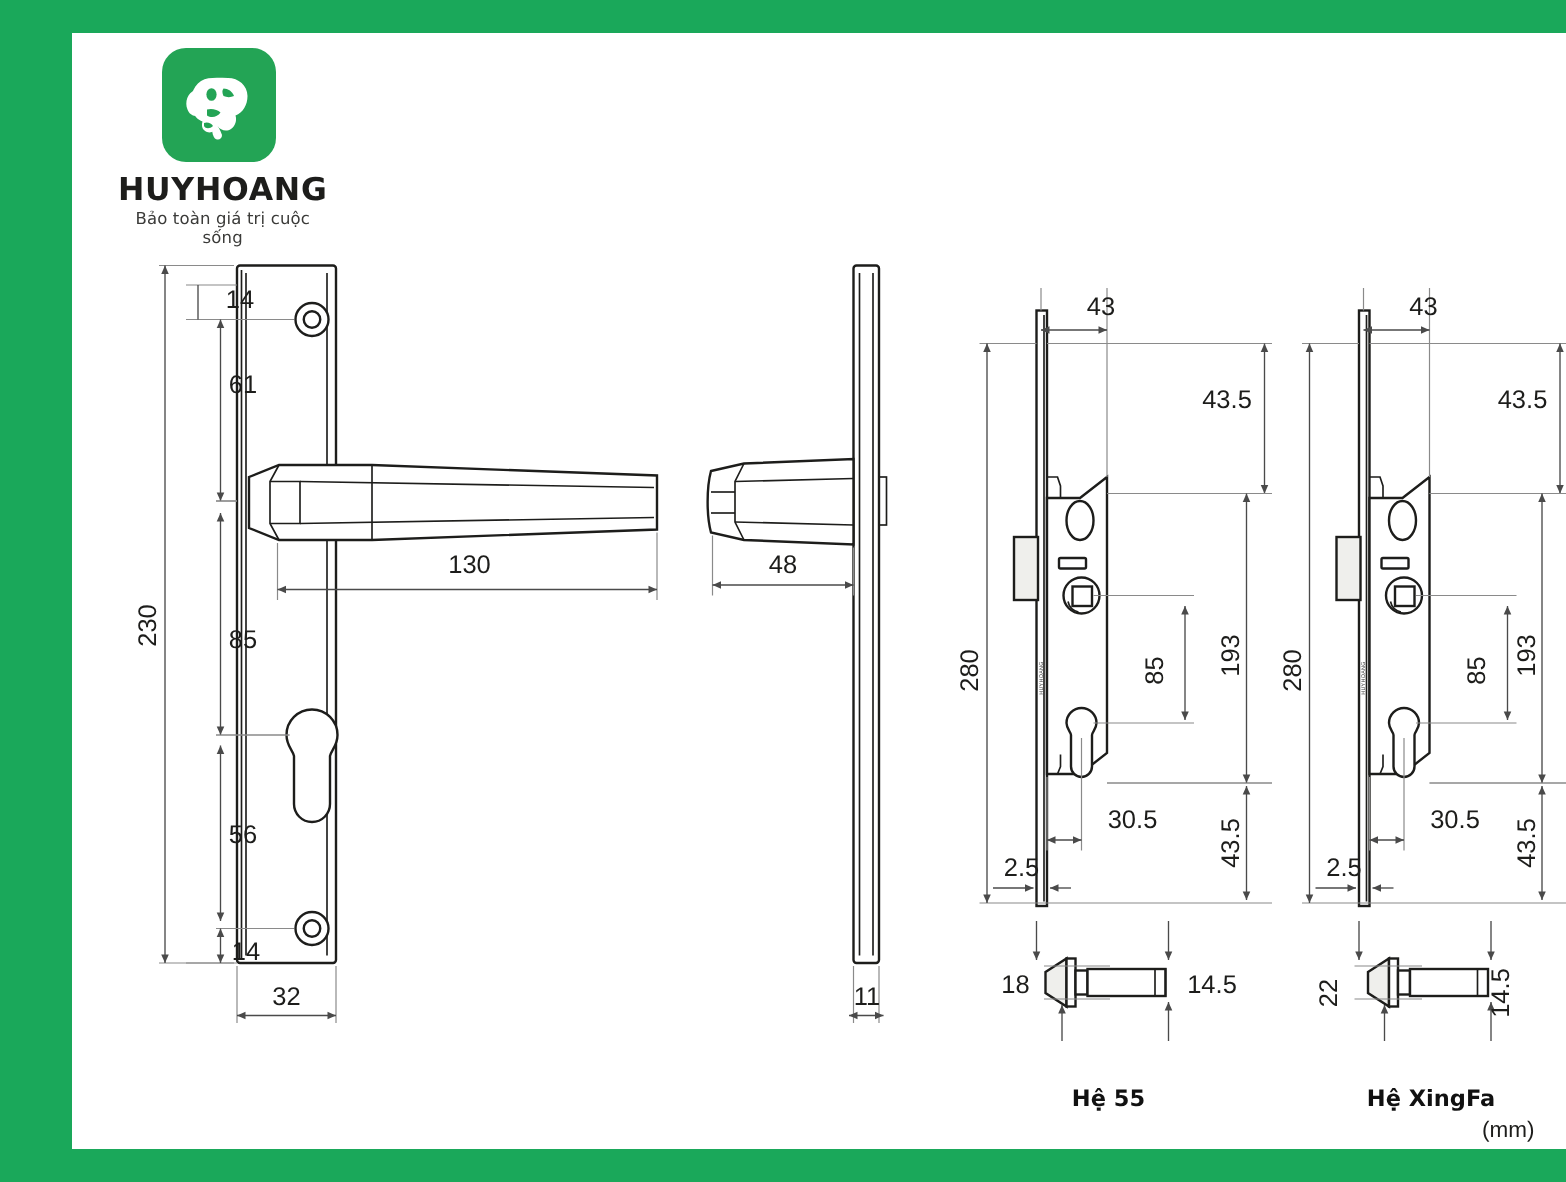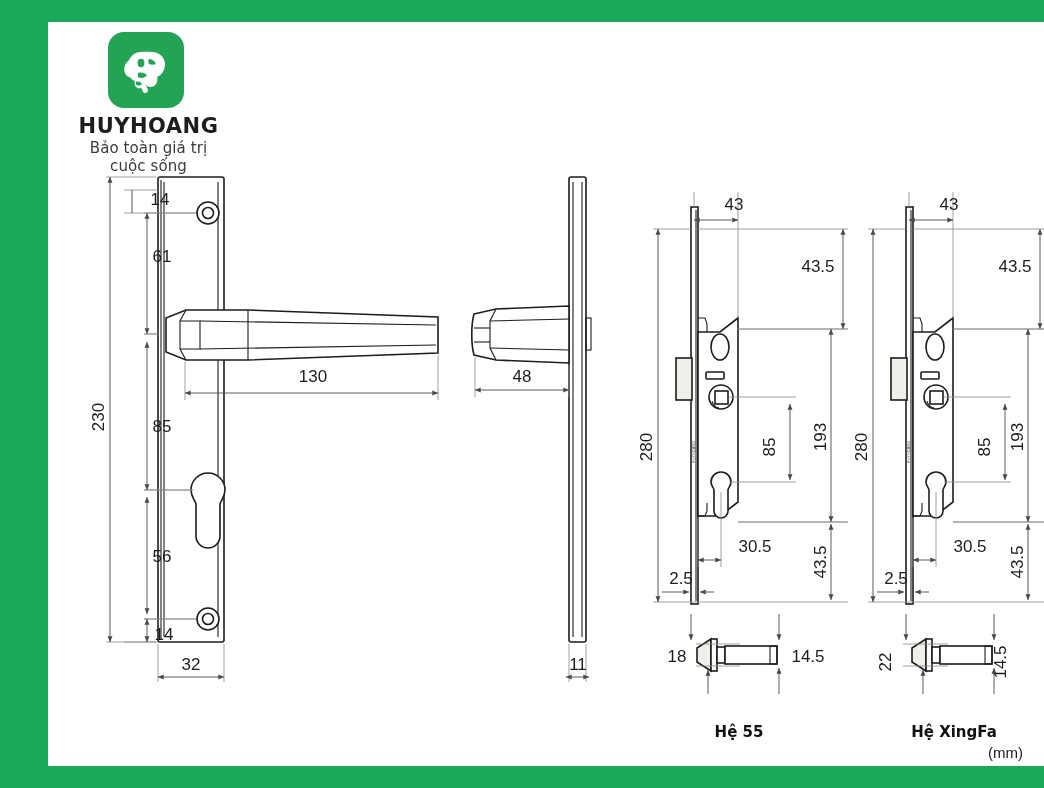--- a/index.html
+++ b/index.html
@@ -41,21 +41,21 @@
     font-family: "DejaVu Sans", sans-serif;
     font-weight: 700;
     font-size: 21px;
     letter-spacing: 0.5px;
     color: #1d1d1b;
   }
   #logo-tag {
     position: absolute; left: 0; top: 107px; width: 145px;
     text-align: center;
     font-family: "DejaVu Sans", sans-serif;
-    font-size: 15px;
+    font-size: 11px;
     color: #3b3b39;
     letter-spacing: 0.1px;
   }
 
   
   #drawing {
     position: absolute; left: 0; top: 0;
     width: 1000px; height: 744px;
   }
   .ln   { stroke: #1d1d1b; stroke-width: 1.6; fill: none; }

